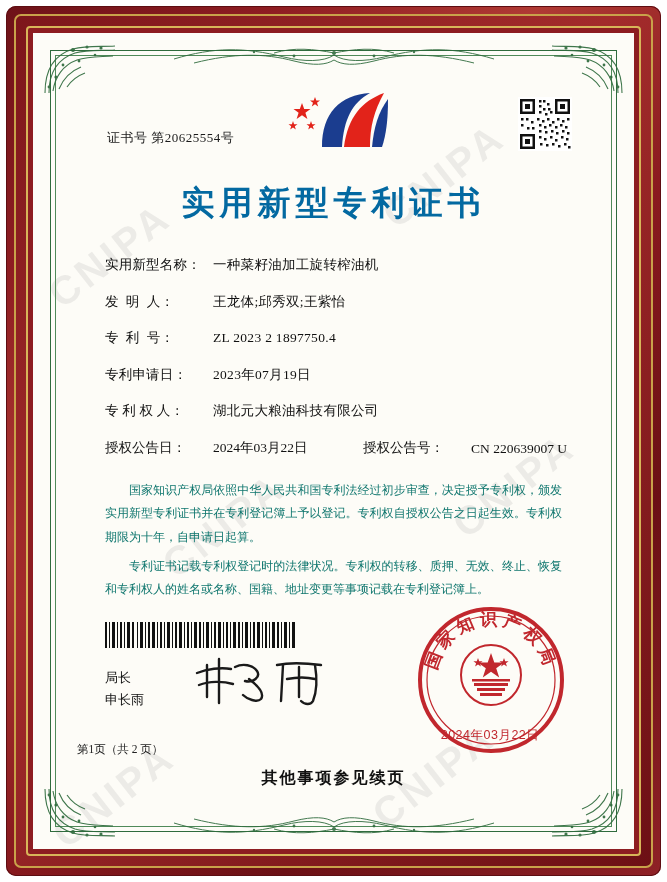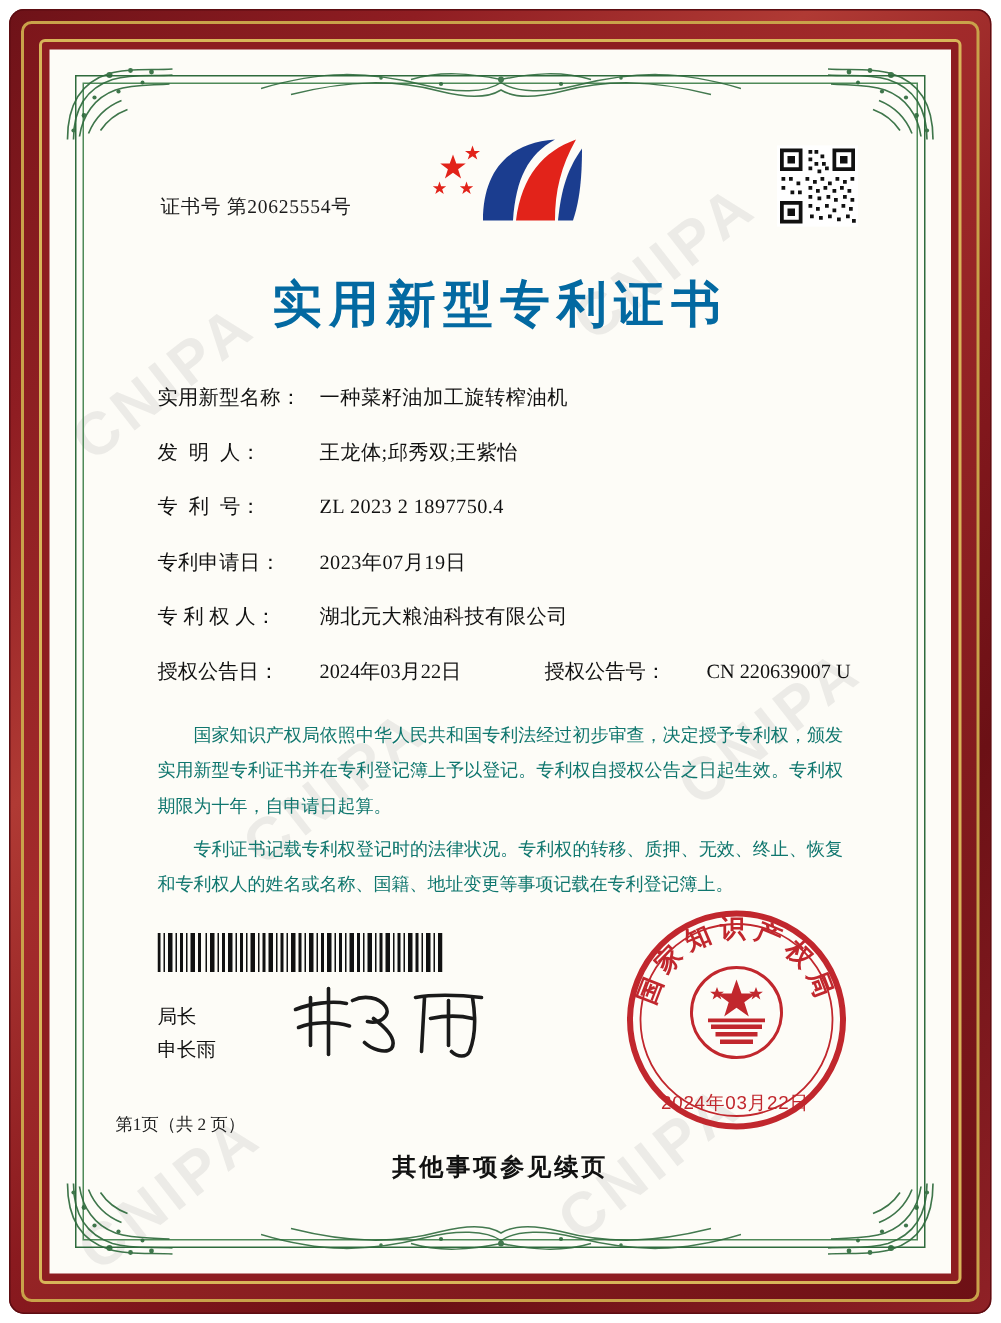--- a/index.html
+++ b/index.html
@@ -166,21 +166,21 @@
     flex: 0 0 108px;
     letter-spacing: 0.2px;
     white-space: pre;
   }
   .field .value {
     flex: 1 1 auto;
     letter-spacing: 0.3px;
   }
   .field-split {
     display: flex;
-    align-items: center;
+    align-items: flex-end;
     font-size: 13.5px;
     color: #111111;
     margin-bottom: 10px;
   }
   .field-split .label { width: 108px; flex: 0 0 108px; white-space: pre; }
   .field-split .value { flex: 0 0 150px; }
   .field-split .label2 { flex: 0 0 108px; white-space: pre; }
   .field-split .value2 { flex: 1 1 auto; }
 
   .paragraphs {

